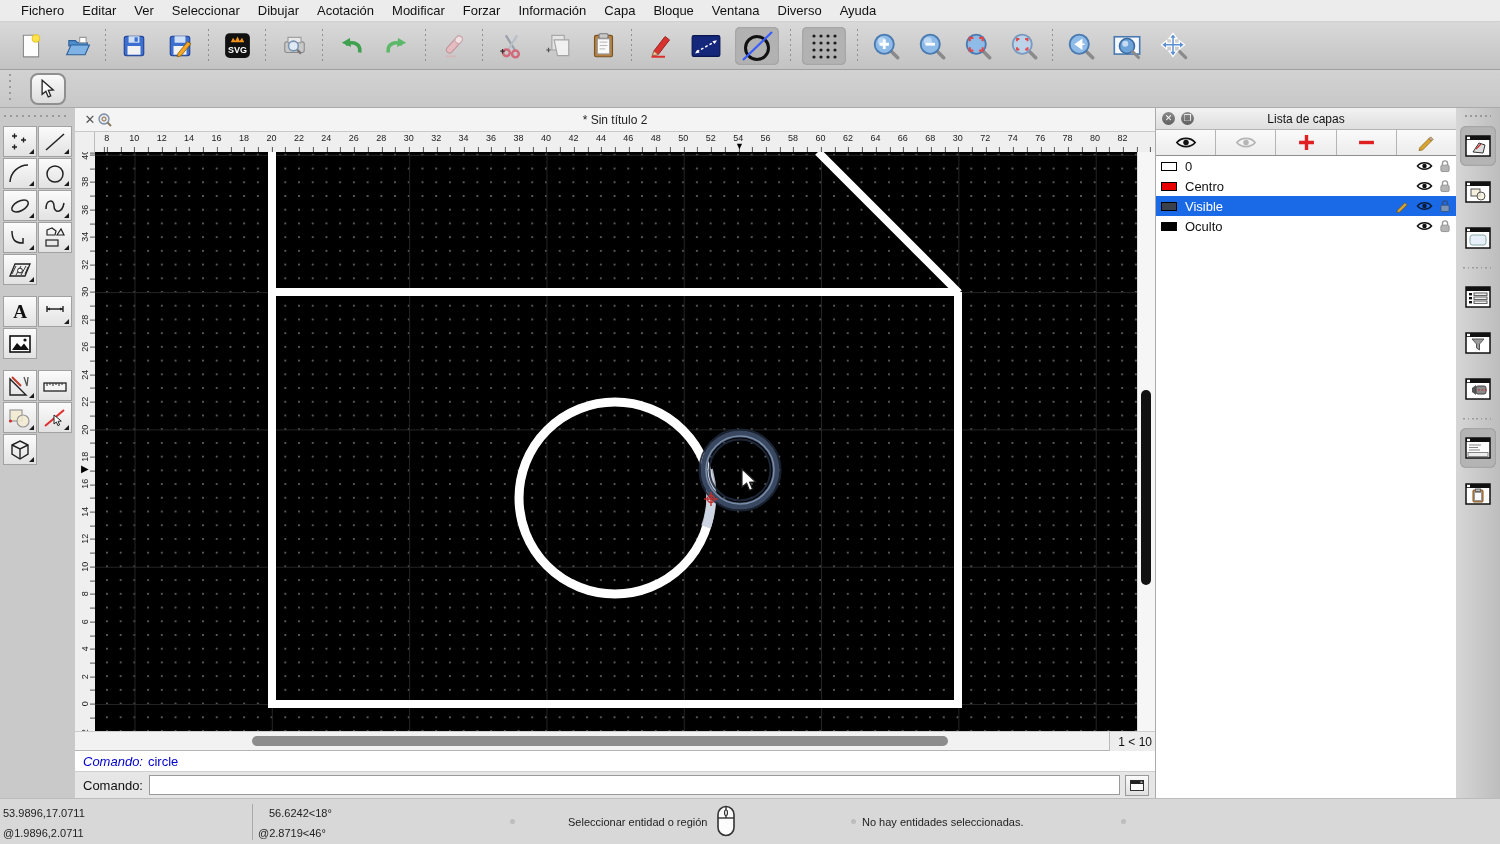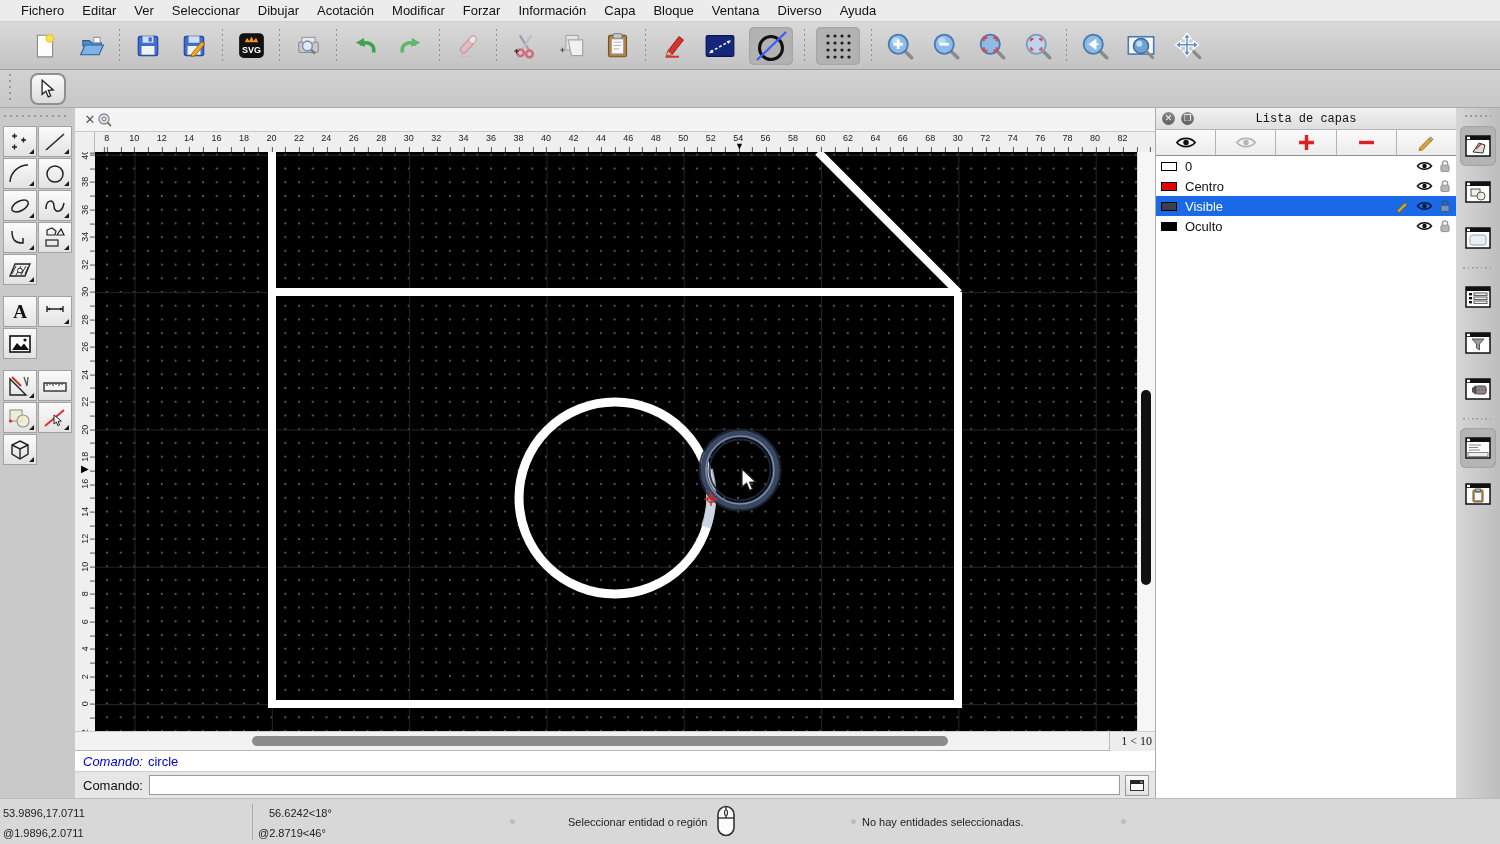--- a/index.html
+++ b/index.html
@@ -9,21 +9,21 @@
 
   
   .menubar { position:absolute; left:0; top:0; width:1500px; height:22px;
     background:#ececec; display:flex; align-items:center; padding-left:12px;
     font-size:13px; color:#111; border-bottom:1px solid #d0d0d0; }
   .menu-item { padding:0 9px; cursor:default; }
 
   
   .toolbar1 { position:absolute; left:0; top:22px; width:1500px; height:48px;
     background:linear-gradient(#d9d9d9,#c3c3c3); border-bottom:1px solid #9f9f9f;
-    display:flex; align-items:center; padding-left:22px; }
+    display:flex; align-items:center; padding-left:8px; }
   .tbtn { width:34px; height:38px; display:flex; align-items:center; justify-content:center;
     margin:0 6px; border-radius:5px; }
   .tbtn.active { background:#b2b2b2; box-shadow:inset 0 0 2px rgba(0,0,0,.25); width:44px; }
   .tsep { width:1px; height:34px; margin:0 5px;
     background:repeating-linear-gradient(to bottom,#8f8f8f 0 2px,transparent 2px 5px); }
   .toolbar2 { position:absolute; left:0; top:70px; width:1500px; height:38px;
     background:linear-gradient(#d2d2d2,#c8c8c8); border-bottom:1px solid #aaa;
     display:flex; align-items:center; }
   .arrow-btn { width:36px; height:32px; margin-left:16px; border:2px solid #8f8f8f;
     border-radius:8px; background:linear-gradient(#fafafa,#dcdcdc);
@@ -79,21 +79,21 @@
       linear-gradient(to right,#242424 1px,transparent 1px),
       linear-gradient(to bottom,#242424 1px,transparent 1px),
       radial-gradient(circle,#565656 0.8px,transparent 1.4px);
     background-size:137.32px 100%, 100% 137.32px, 13.732px 13.732px;
     background-position:39.5px 0, 0 2.8px, 5.1px 9.7px; }
   .canvas svg { position:absolute; left:0; top:0; }
 
   .v-scroll { position:relative; width:18px; height:579px; background:#f6f6f6; border-left:1px solid #ddd; }
   .v-thumb { position:absolute; left:3px; top:238px; width:10px; height:195px; background:#111; border-radius:6px; }
 
-  .hscrollrow { position:relative; height:19px; background:#f2f2f2; border-top:1px solid #ccc;font-family:Liberation Serif, serif; }
+  .hscrollrow { position:relative; height:19px; background:#f2f2f2; border-top:1px solid #ccc; }
   .h-thumb { position:absolute; left:177px; top:4px; width:696px; height:10px; background:#8c8c8c; border-radius:5px; }
   .zoom-ind { position:absolute; right:0; top:0; width:46px; height:19px; background:#ededed;
     border-left:1px solid #bbb; font-size:12px; color:#111; display:flex; align-items:center; justify-content:flex-end; padding-right:3px; }
 
   .historyrow { height:22px; background:#fff; border-top:1px solid #b5b5b5; border-bottom:1px solid #cfcfcf;
     display:flex; align-items:center; padding-left:8px; font-size:13px; color:#0000cd; }
   .historyrow .prefix { font-style:italic; margin-right:5px; }
 
   .cmdrow { height:26px; background:#e6e6e6; display:flex; align-items:center; padding:0 6px 0 8px; }
   .cmdrow label { font-size:13px; color:#111; margin-right:6px; }
@@ -102,21 +102,21 @@
   .cmd-winbtn { width:24px; height:21px; margin-left:5px; border:1px solid #999; background:linear-gradient(#fafafa,#e0e0e0);
     display:flex; align-items:center; justify-content:center; }
 
   
   .layers { position:absolute; left:1155px; top:108px; width:301px; height:690px;
     background:#fff; border-left:1px solid #aaa; }
   .lp-title { position:relative; height:22px; background:linear-gradient(#f2f2f2,#dedede);
     border-bottom:1px solid #b5b5b5; display:flex; align-items:center; }
   .lp-btn { width:13px; height:13px; border-radius:50%; background:linear-gradient(#8a8a8a,#5f5f5f);
     color:#fff; font-size:9px; line-height:13px; text-align:center; margin-left:6px; }
-  .lp-title .t { position:absolute; left:0; right:0; text-align:center; font-size:12px; color:#111;font-family:Liberation Mono, monospace; }
+  .lp-title .t { position:absolute; left:0; right:0; text-align:center; font-size:12px; color:#111; }
   .lp-toolbar { display:flex; height:26px; border-bottom:1px solid #8f8f8f; background:linear-gradient(#fafafa,#ececec); }
   .lp-tool { flex:1; display:flex; align-items:center; justify-content:center; border-right:1px solid #b5b5b5; }
   .lp-tool:last-child { border-right:none; }
   .lp-row { height:20px; display:flex; align-items:center; font-size:13px; color:#111; padding:0 5px; }
   .lp-row .swatch { width:16px; height:9px; border:1px solid #000; margin-right:8px; }
   .lp-row .nm { flex:1; }
   .lp-row .ric { display:flex; align-items:center; gap:6px; }
   .lp-row.selected { background:#1a6ae8; color:#fff; }
 
   
@@ -480,20 +480,21 @@
 
   <div class="center">
 
     <div class="tabbar">
       <span class="tab-close">✕</span>
       <svg width="16" height="16" viewBox="0 0 16 16">
           <circle cx="7" cy="7" r="5" fill="#dfeaf5" stroke="#7a8aa0" stroke-width="1.3"></circle>
           <line x1="10.5" y1="10.5" x2="14" y2="14" stroke="#8a7a5a" stroke-width="2"></line>
           <circle cx="7" cy="7" r="2" fill="none" stroke="#a0682a" stroke-width="1"></circle>
         </svg>
+      <span class="tab-title">* Sin título 2</span>
     </div>
 
     <div class="rulerrow">
       <div class="ruler-corner"></div>
       <div class="h-ruler">
         <div class="labels">
             <span>8</span>
             <span>10</span>
             <span>12</span>
             <span>14</span>

